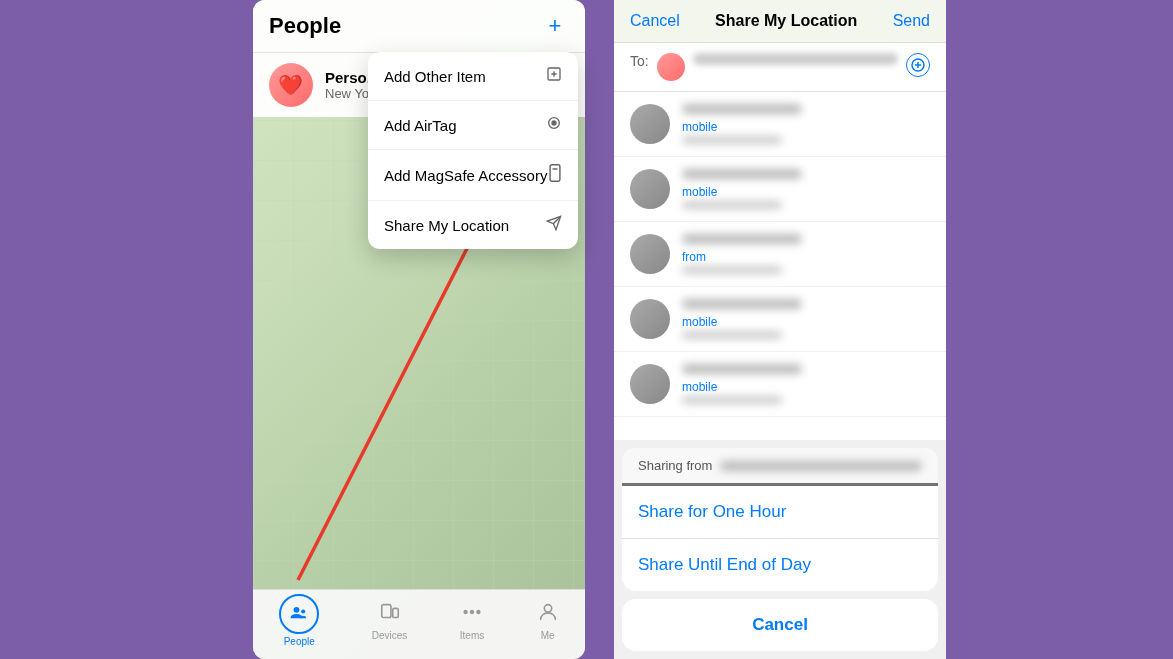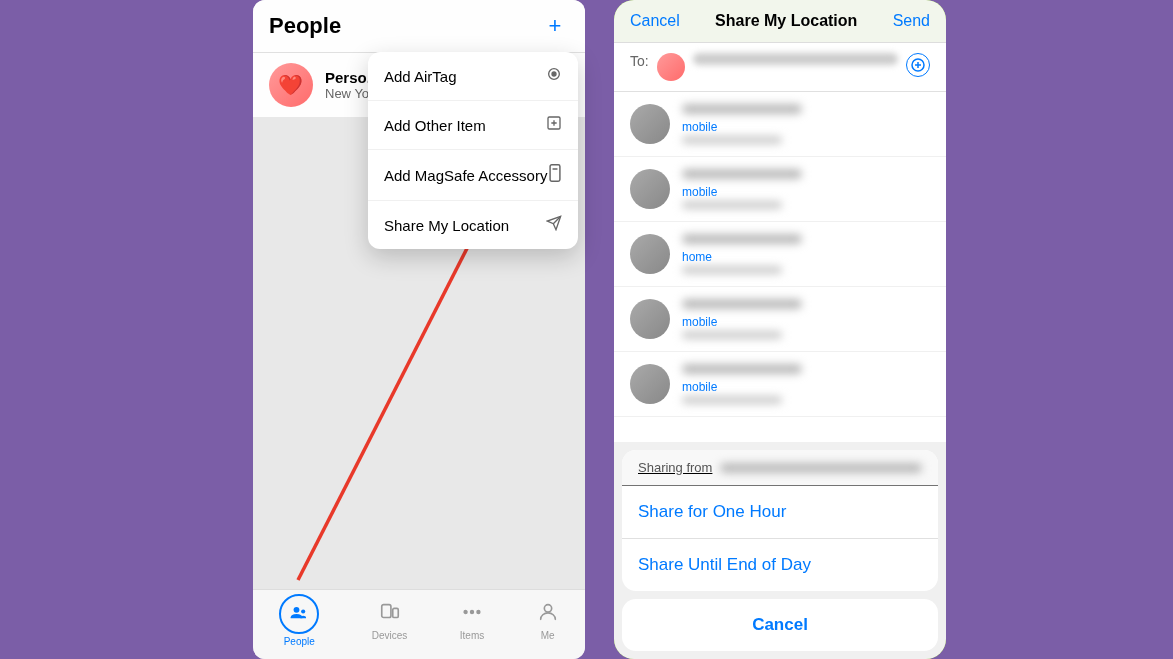--- a/index.html
+++ b/index.html
@@ -17,21 +17,20 @@
       position: absolute;
       left: 253px;
       top: 0;
       width: 332px;
       height: 659px;
       background: #e8e8e8;
       border-radius: 12px;
       overflow: hidden;
       display: flex;
       flex-direction: column;
-      align-items: center;
     }
 
     .map-area {
       flex: 1;
       background: linear-gradient(135deg, #d4e8c2 0%, #c8ddb8 30%, #b8d0a8 60%, #a8c098 100%);
       position: relative;
     }
 
     .map-area::before {
       content: '';
@@ -223,21 +222,21 @@
     }
 
     
     .right-panel {
       position: absolute;
       left: 614px;
       top: 0;
       width: 332px;
       height: 659px;
       background: #84cc16;
-      border-radius: 20px;
+      border-radius: 0;
       overflow: hidden;
       display: flex;
       flex-direction: column;
     }
 
     
     .share-header {
       background: rgba(248,248,248,0.95);
       padding: 12px 16px;
       display: flex;
@@ -370,25 +369,24 @@
     .share-options-card {
       background: white;
       border-radius: 14px;
       overflow: hidden;
       margin-bottom: 8px;
     }
 
     .sharing-from {
       padding: 10px 16px;
       background: #f8f8f8;
-      border-bottom: 1px solid #737373;
+      border-bottom: 3px solid #737373;
       display: flex;
       align-items: center;
       gap: 8px;
-      text-decoration: underline;
     }
 
     .sharing-from-label {
       font-size: 13px;
       color: #555;
     }
 
     .sharing-from-blurred {
       flex: 1;
       height: 10px;
@@ -489,35 +487,35 @@
           <path d="M4 20c0-4 3.6-7 8-7s8 3 8 7" stroke-linecap="round"></path>
         </svg>
       </div>
       <span class="tab-label">Me</span>
     </div>
   </div>
 </div>
 
 <div class="dropdown-menu">
   <div class="dropdown-item">
-    <span class="dropdown-item-text">Add AirTag</span>
-    <span class="dropdown-icon">
-      <svg width="16" height="16" viewBox="0 0 24 24" fill="none" stroke="#666" stroke-width="2">
-        <circle cx="12" cy="12" r="8"></circle>
-        <circle cx="12" cy="12" r="3" fill="#666"></circle>
-      </svg>
-    </span>
-  </div>
-  <div class="dropdown-item">
     <span class="dropdown-item-text">Add Other Item</span>
     <span class="dropdown-icon">
       <svg width="16" height="16" viewBox="0 0 24 24" fill="none" stroke="#666" stroke-width="2">
         <rect x="3" y="3" width="18" height="18" rx="2"></rect>
         <line x1="12" y1="8" x2="12" y2="16"></line>
         <line x1="8" y1="12" x2="16" y2="12"></line>
+      </svg>
+    </span>
+  </div>
+  <div class="dropdown-item">
+    <span class="dropdown-item-text">Add AirTag</span>
+    <span class="dropdown-icon">
+      <svg width="16" height="16" viewBox="0 0 24 24" fill="none" stroke="#666" stroke-width="2">
+        <circle cx="12" cy="12" r="8"></circle>
+        <circle cx="12" cy="12" r="3" fill="#666"></circle>
       </svg>
     </span>
   </div>
   <div class="dropdown-item">
     <span class="dropdown-item-text">Add MagSafe Accessory</span>
     <span class="dropdown-icon">
       <svg width="14" height="18" viewBox="0 0 14 22" fill="none" stroke="#666" stroke-width="1.8">
         <rect x="1" y="1" width="12" height="20" rx="2"></rect>
         <line x1="4" y1="6" x2="10" y2="6"></line>
       </svg>
@@ -580,21 +578,21 @@
       <div class="contact-info">
         <div class="contact-blurred-name"></div>
         <span class="contact-label">mobile</span>
         <span class="contact-blurred-number"></span>
       </div>
     </div>
     <div class="contact-item">
       <div class="contact-avatar"></div>
       <div class="contact-info">
         <div class="contact-blurred-name"></div>
-        <span class="contact-label">home</span>
+        <span class="contact-label">from</span>
         <span class="contact-blurred-number"></span>
       </div>
     </div>
     <div class="contact-item">
       <div class="contact-avatar"></div>
       <div class="contact-info">
         <div class="contact-blurred-name"></div>
         <span class="contact-label">mobile</span>
         <span class="contact-blurred-number"></span>
       </div>

